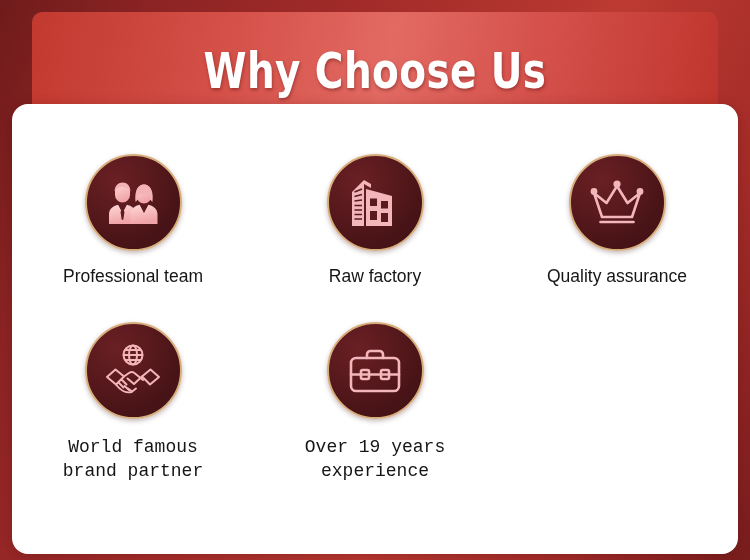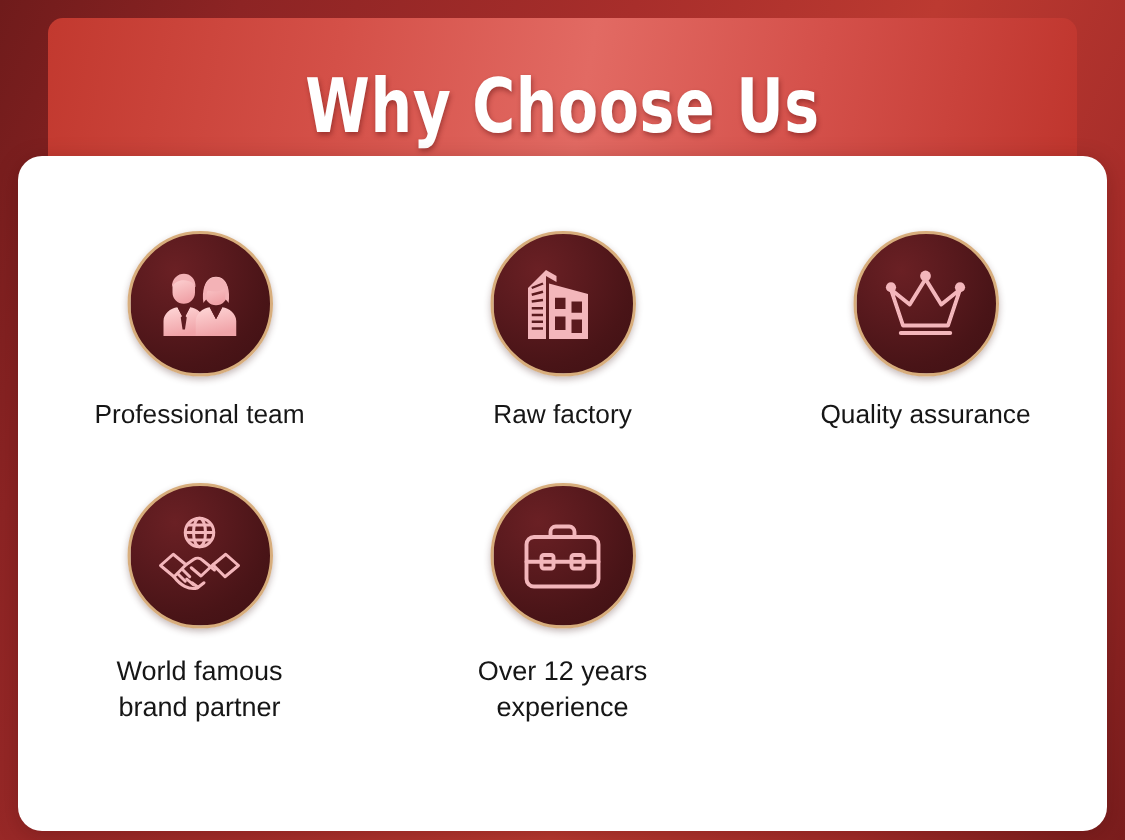--- a/index.html
+++ b/index.html
@@ -142,20 +142,21 @@
     font-family: "Liberation Sans", sans-serif;
     font-size: 17.5px;
     line-height: 1.35;
     font-weight: 400;
     white-space: pre-line;
   }
 
   .row2 .feature-label {
     margin-top: 16px;
     font-size: 18px;
+    font-family: Liberation Mono, monospace;
   }
 </style>
 </head>
 <body>
 
 <div id="page">
 
   <div id="banner">
     <div id="banner-title">Why Choose Us</div>
   </div>
@@ -284,20 +285,20 @@
 
               <rect x="5" y="12" width="48" height="33" rx="5"></rect>
 
               <line x1="5" y1="28.5" x2="53" y2="28.5"></line>
 
               <rect x="15" y="24" width="8" height="9" rx="1.5"></rect>
               <rect x="35" y="24" width="8" height="9" rx="1.5"></rect>
             </g>
           </svg>
         </div>
-        <div class="feature-label">Over 12 years
+        <div class="feature-label">Over 19 years
 experience</div>
       </div>
 
 
     </div>
   </div>
 </div>
 
 </body></html>

